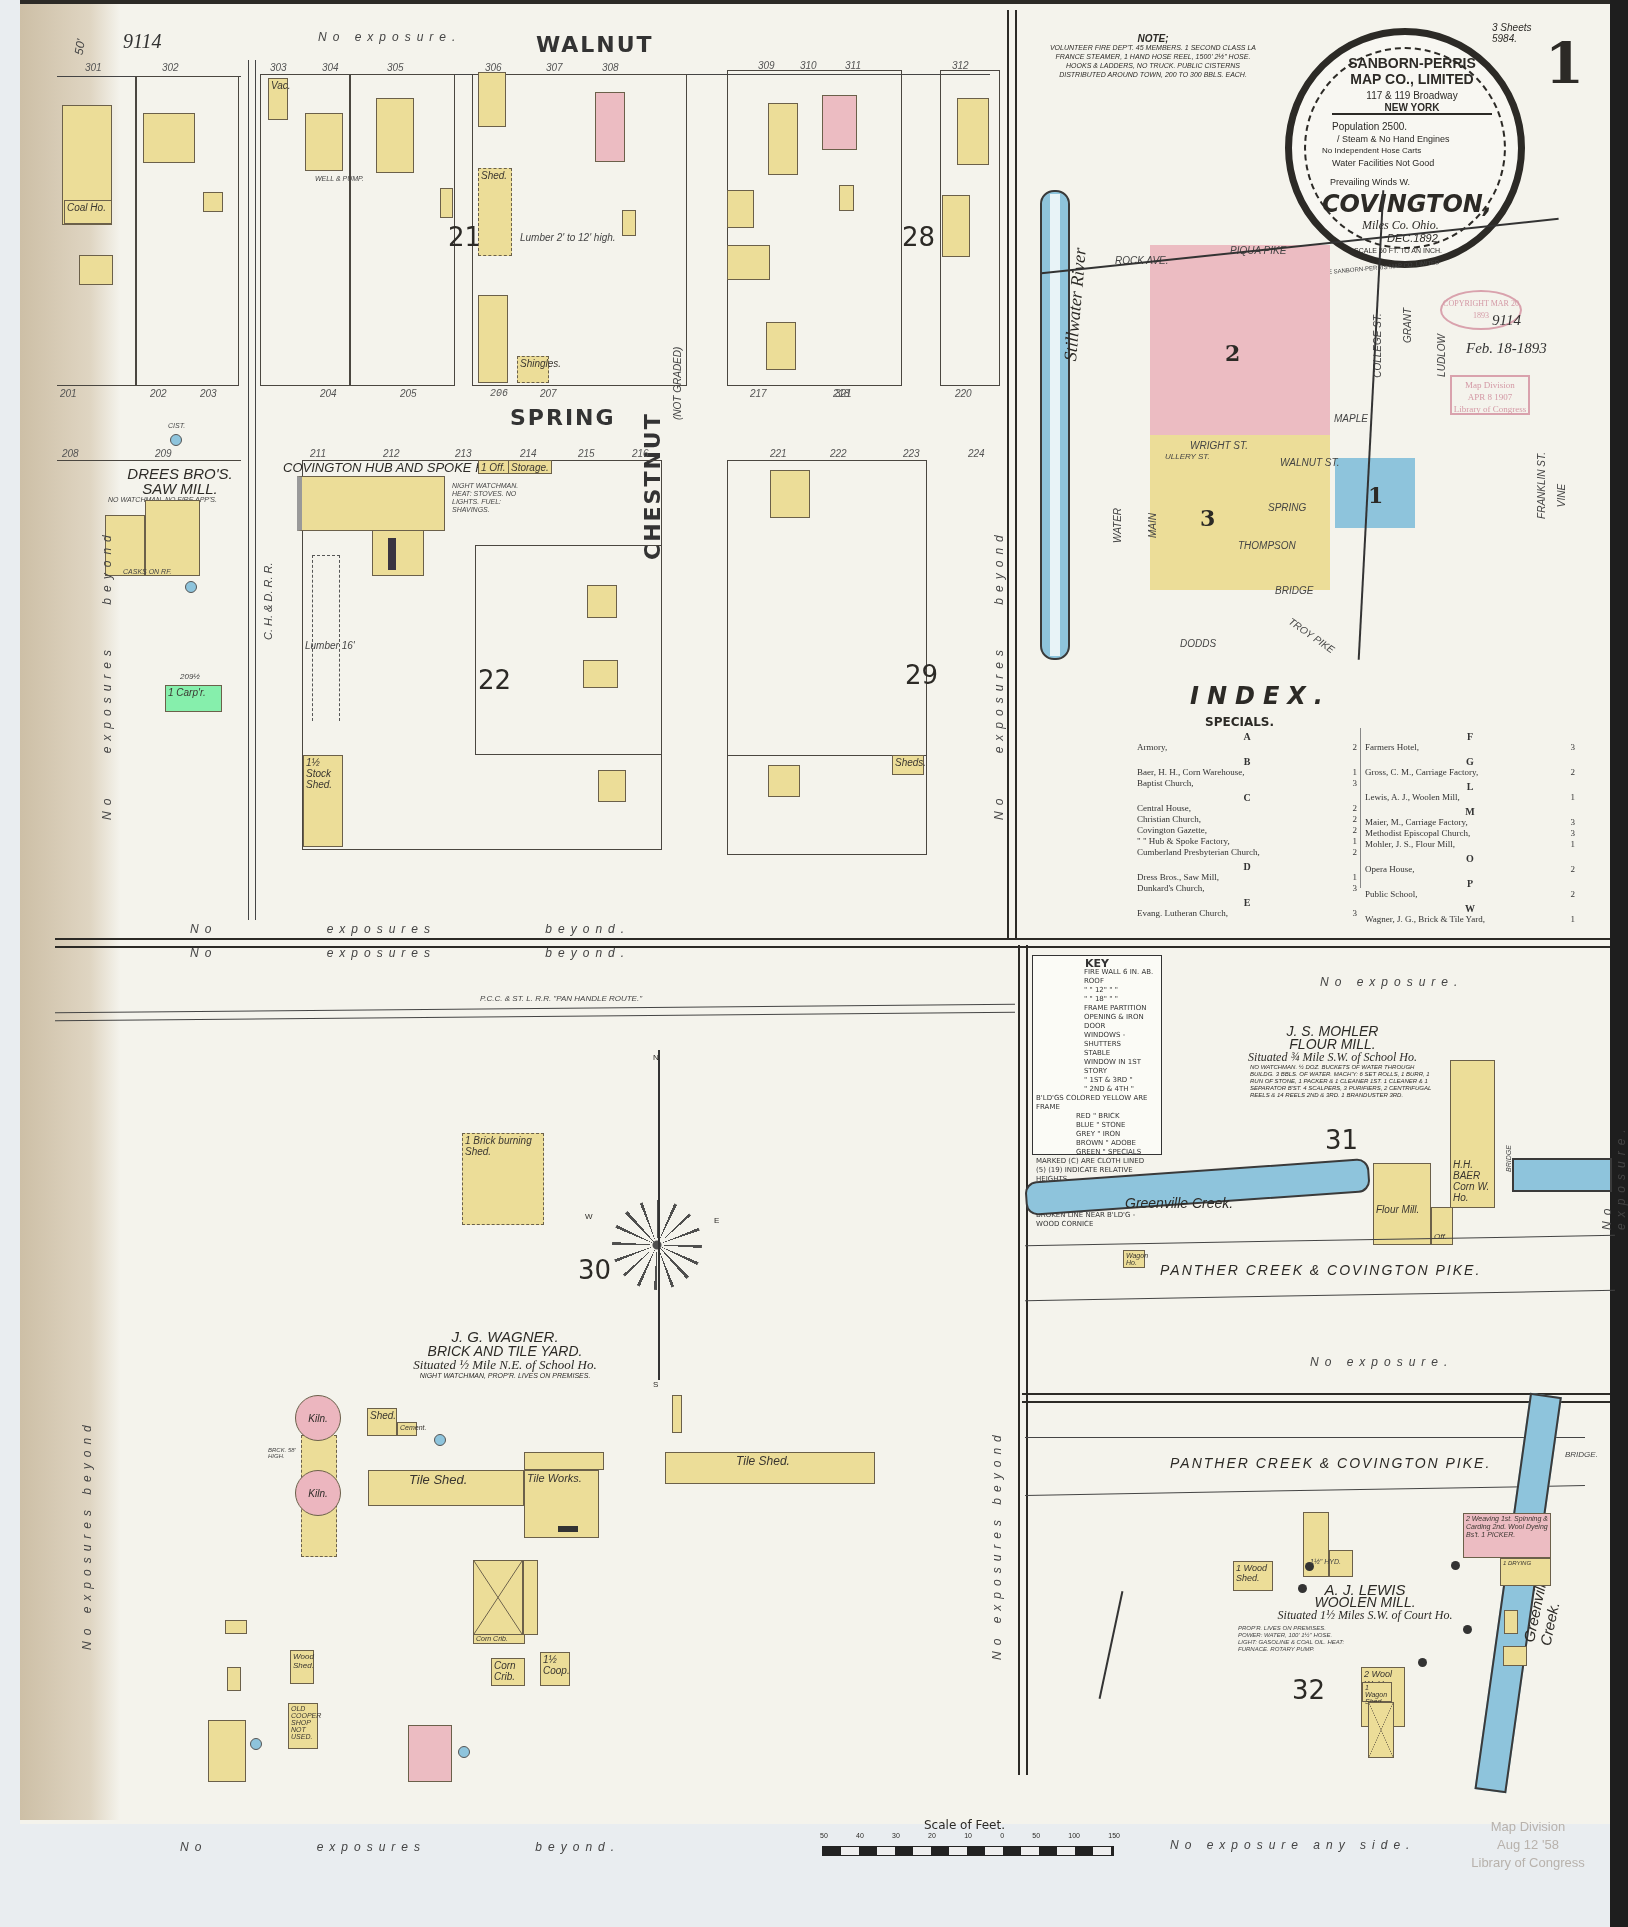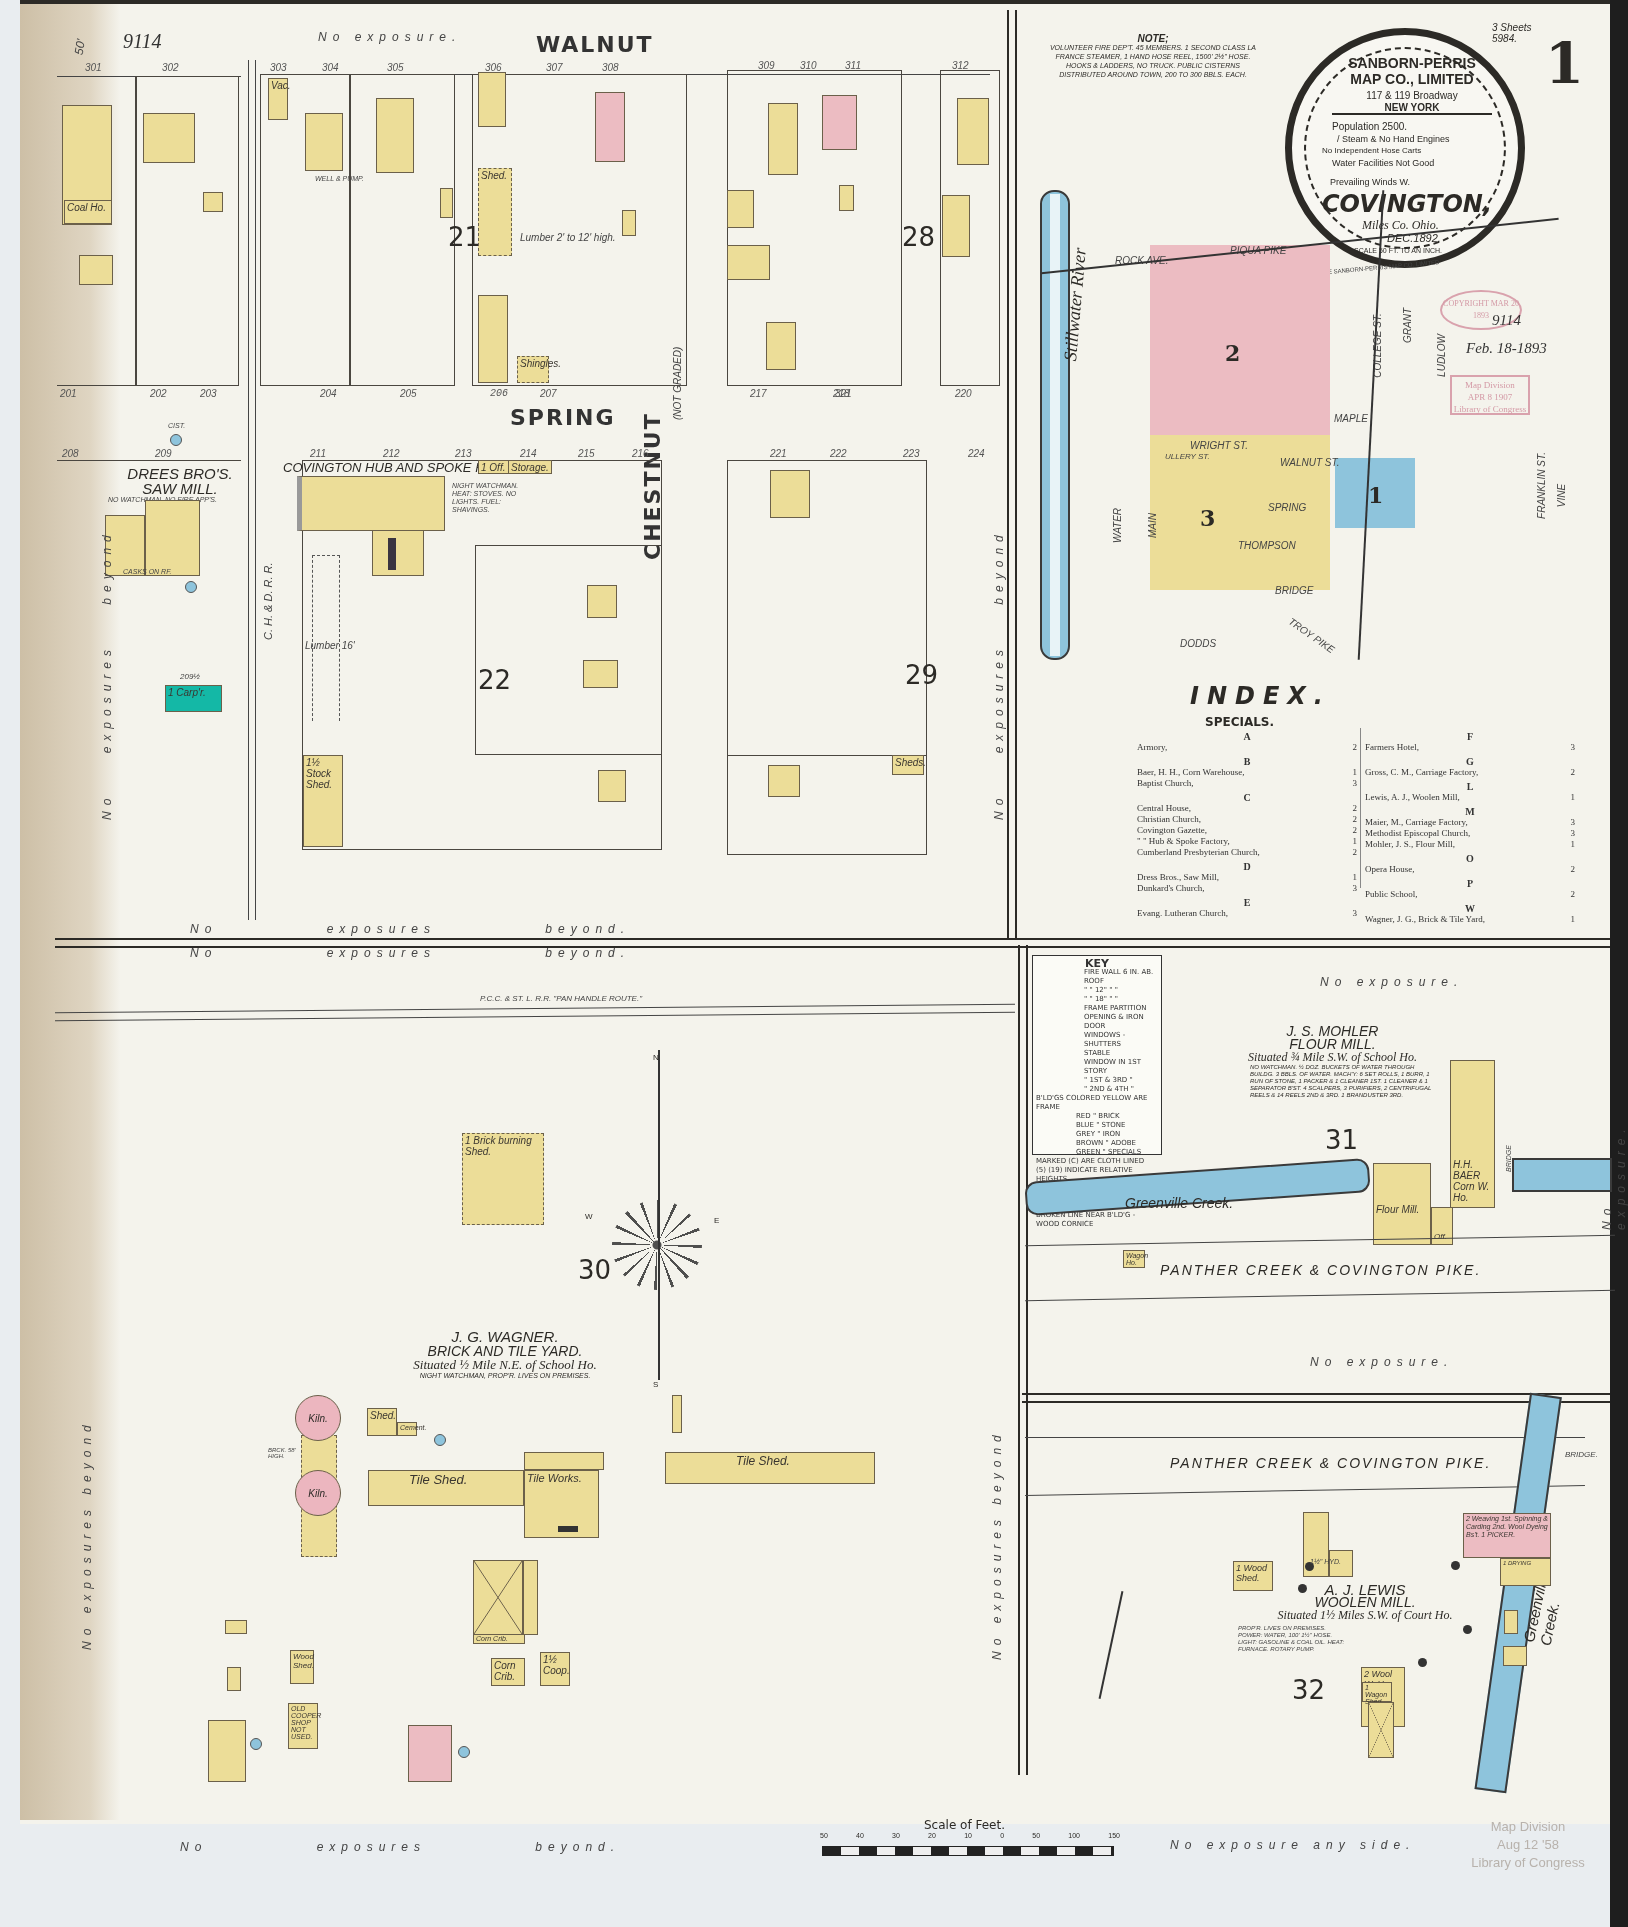--- a/index.html
+++ b/index.html
@@ -8,21 +8,21 @@
   .sheet-edge{position:absolute;left:20px;top:4px;width:100px;height:1816px;background:linear-gradient(90deg,#cdbfa6 0%,#dfd5c2 70%,rgba(244,243,236,0) 100%);}
   .rightbar{position:absolute;right:0;top:0;width:18px;height:1927px;background:#1e1e1e;}
   .abs{position:absolute;}
   .dbl-v{position:absolute;width:6px;border-left:2px solid #2c2a26;border-right:2px solid #2c2a26;}
   .dbl-h{position:absolute;height:6px;border-top:2px solid #2c2a26;border-bottom:2px solid #2c2a26;}
   .street{position:absolute;font-family:"DejaVu Sans",sans-serif;font-weight:bold;letter-spacing:2px;color:#333;}
   .tiny{font-family:"Liberation Sans",sans-serif;font-style:italic;font-size:10px;color:#444;}
   .italic-sm{font-style:italic;font-size:12px;letter-spacing:6px;color:#444;}
   .bld{position:absolute;background:#ecdd98;border:1.5px solid #6b604a;box-sizing:border-box;font-style:italic;font-size:10px;color:#3a3630;padding:1px 2px;}
   .bld.brick{background:#ecbcc2;}
-  .bld.special{background:#14b8a6;}
+  .bld.special{background:#86efac;}
   .bld.dash{border-style:dashed;}
   .block{position:absolute;border:1.5px solid #4a4640;box-sizing:border-box;}
   .big-num{position:absolute;font-family:"DejaVu Sans",sans-serif;font-size:26px;color:#2c2a26;}
   .lot{position:absolute;font-style:italic;font-size:10px;color:#555;}
   .creek{position:absolute;background:#8ec4dc;border:2px solid #3a3a3a;box-sizing:border-box;}
   .creek-inner{position:absolute;background:#e8f3f7;}
   .title-seal{position:absolute;left:1285px;top:28px;width:240px;height:240px;border-radius:50%;border:7px solid #2c2a26;box-sizing:border-box;background:#f8f7f2;}
   .seal-inner{position:absolute;inset:12px;border-radius:50%;border:2px dashed #2c2a26;}
   .index-tbl{position:absolute;font-family:"Liberation Serif",serif;font-size:9px;color:#333;}
   .index-row{display:flex;justify-content:space-between;line-height:11px;}

